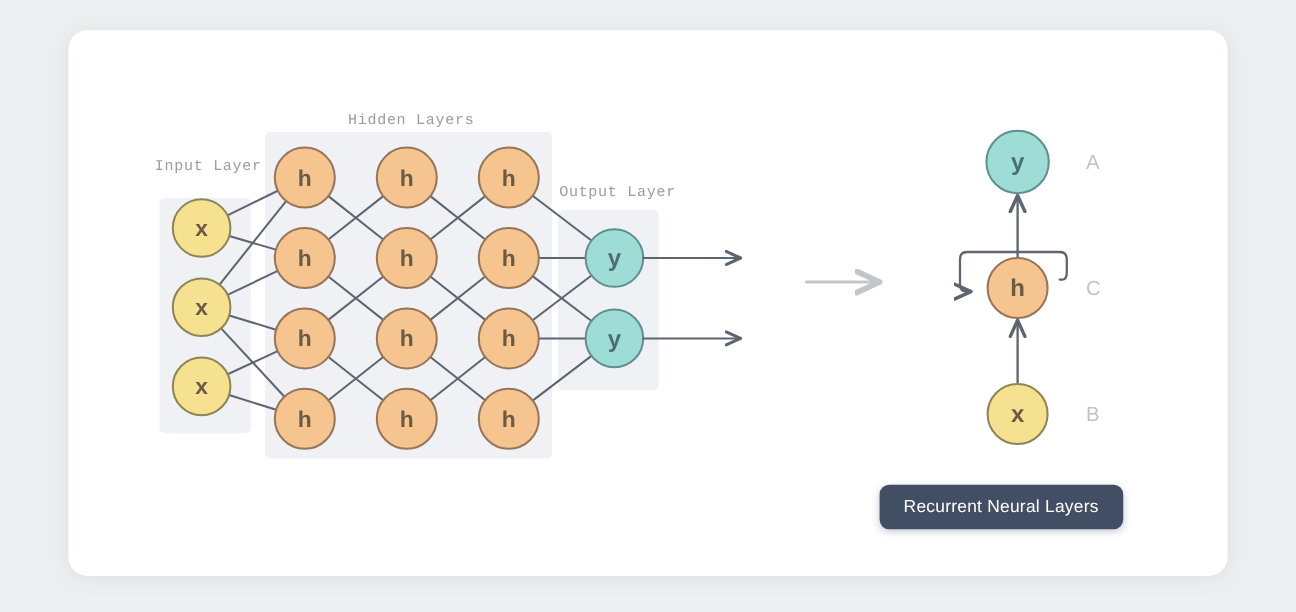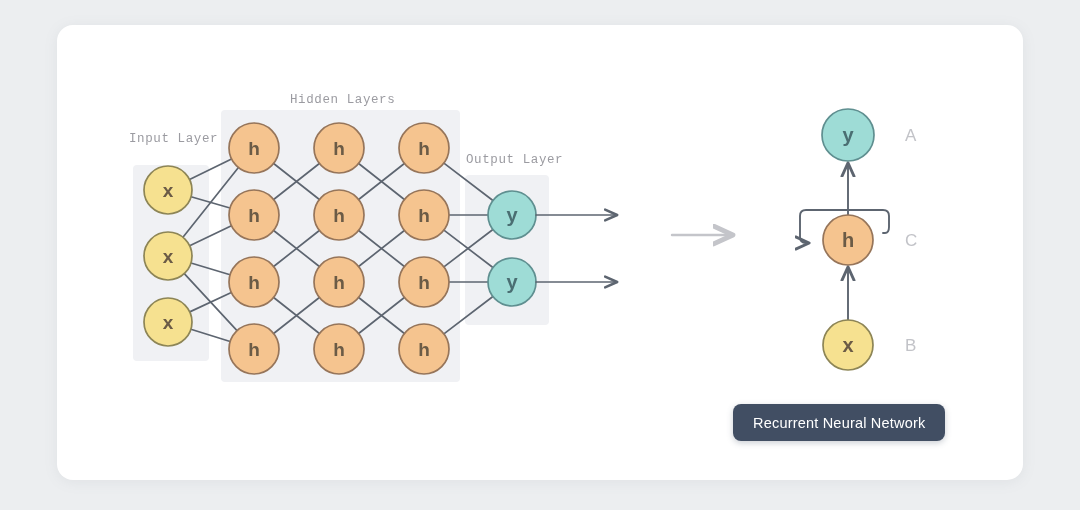--- a/index.html
+++ b/index.html
@@ -226,16 +226,16 @@
         </g>
       </g>
     <g id="rnn-labels">
         <text x="905" y="141" class="abc-label">A</text>
         <text x="905" y="246" class="abc-label">C</text>
         <text x="905" y="351" class="abc-label">B</text>
       </g>
   </svg>
 
   <div id="badge">
-    <span>Recurrent Neural Network</span>
+    <span>Recurrent Neural Layers</span>
   </div>
 
 </div>
 
 </body></html>

